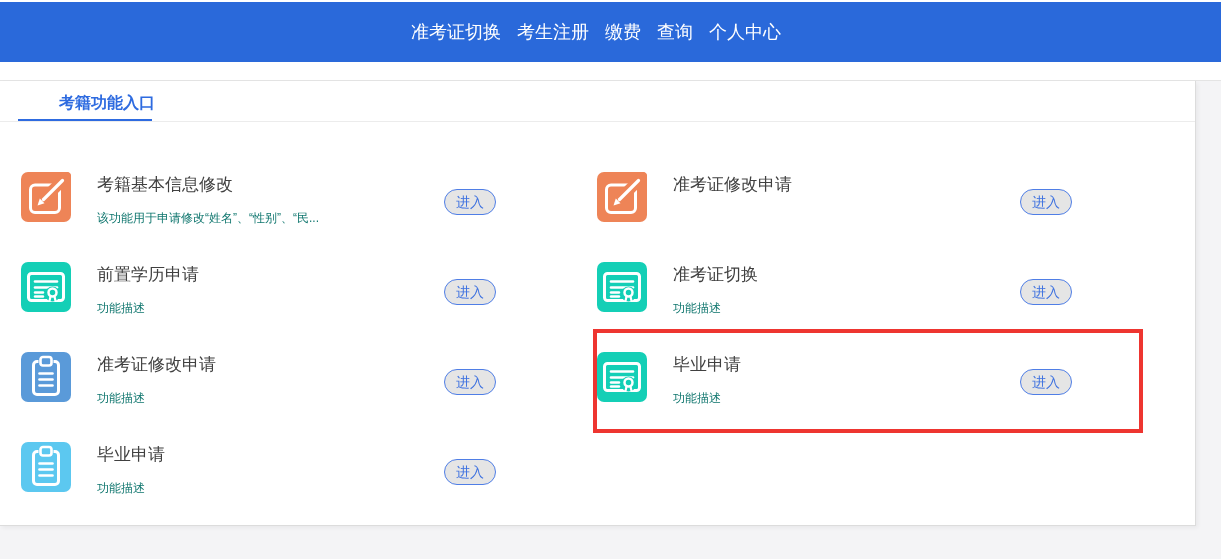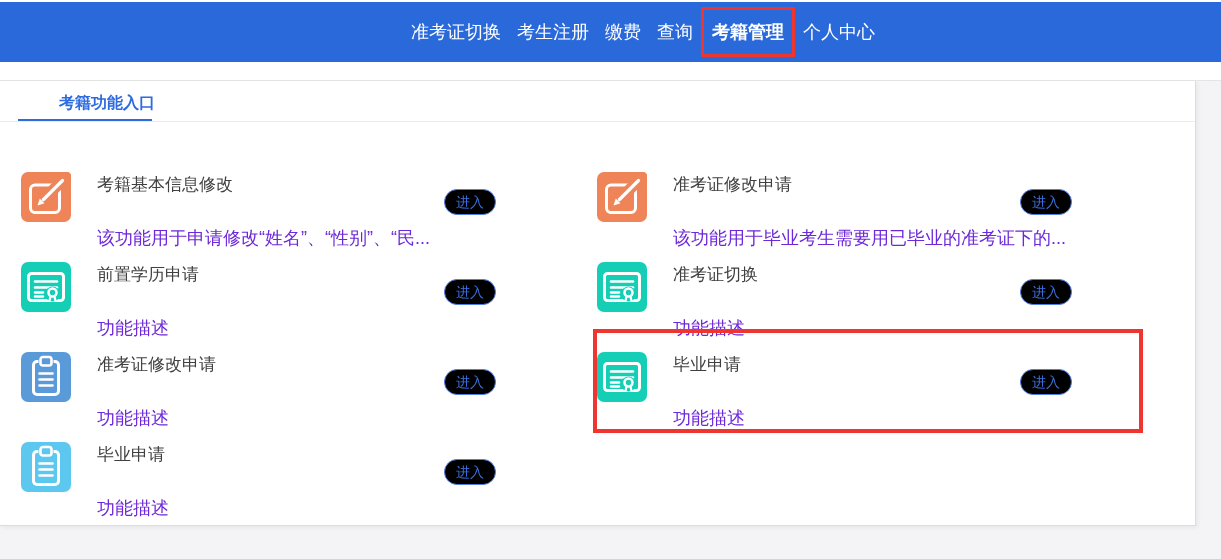--- a/index.html
+++ b/index.html
@@ -25,23 +25,23 @@
   .tab-underline { position:absolute; left:18px; top:38px; width:134px; height:3px; }
   .tab-divider { position:absolute; left:0; top:40px; width:1195px; height:1px; background:#ececec; }
 
   
   .card { position:absolute; width:475px; height:64px;margin-top:16px; }
   .c0{left:21px;top:75px} .c1{left:21px;top:165px} .c2{left:21px;top:255px} .c3{left:21px;top:345px}
   .c4{left:597px;top:75px} .c5{left:597px;top:165px} .c6{left:597px;top:255px}
   .tile { position:absolute; left:0; top:0; width:50px; height:50px; border-radius:7px; }
   .tile svg { width:50px; height:50px; display:block; }
   .card-title { position:absolute; left:76px; top:1px; font-size:17px; color:#404040; white-space:nowrap; }
-  .card-desc  { position:absolute; left:76px; top:54px; font-size:18px; color:#6d28d9; white-space:nowrap; }
+  .card-desc  { position:absolute; left:76px; top:38px; font-size:12px; color:#0f766e; white-space:nowrap; }
   .enter-btn { position:absolute; left:423px; top:17px; width:52px; height:26px; border-radius:13px;
-    border:1px solid #4f7ee6; color:#3d71e0; background:#000000; font-size:14px; line-height:24px;
+    border:1px solid #4f7ee6; color:#3d71e0; background:#e5e5e5; font-size:14px; line-height:24px;
     text-align:center; cursor:pointer; font-family:"Liberation Sans", sans-serif; }
 
   
   .hl-card { position:absolute; left:593px; top:248px; width:550px; height:104px;
     border:4px solid; pointer-events:none; }
 
   svg .wstroke { fill:none; stroke:#fff; stroke-linecap:round; stroke-linejoin:round; }
   svg .halo { stroke:var(--c); fill:none; stroke-linecap:round; }
   svg .halofill { fill:var(--c); }
 </style>
@@ -78,21 +78,20 @@
 </svg>
 
 <div class="stage">
 
   <div class="topbar" style="background-color: rgb(42, 105, 218); --c: #2a69da;">
     <div class="nav-row">
       <div class="nav-item">准考证切换</div>
       <div class="nav-item">考生注册</div>
       <div class="nav-item">缴费</div>
       <div class="nav-item">查询</div>
-      <div class="nav-item boxed" style="border-color: rgb(238, 53, 48);">考籍管理</div>
       <div class="nav-item">个人中心</div>
     </div>
   </div>
 
   <div class="page-divider"></div>
   <div class="gray-bg"></div>
 
   <div class="panel">
     <div class="tab" style="color: rgb(46, 107, 224); margin-left: 21px;">考籍功能入口</div>
     <div class="tab-underline" style="background-color: rgb(46, 107, 224); --c: #2e6be0;"></div>
@@ -142,21 +141,20 @@
       <button class="enter-btn">进入</button>
     </div>
 
     <div class="card c4">
       <div class="tile" style="background-color: rgb(238, 132, 87); --c: #ee8457;">
         <svg>
             <use href="#sym-edit"></use>
           </svg>
         </div>
       <div class="card-title">准考证修改申请</div>
-      <div class="card-desc">该功能用于毕业考生需要用已毕业的准考证下的...</div>
       <button class="enter-btn">进入</button>
     </div>
 
     <div class="card c5">
       <div class="tile" style="background-color: rgb(20, 207, 182); --c: #14cfb6;">
         <svg>
             <use href="#sym-cert"></use>
           </svg>
         </div>
       <div class="card-title">准考证切换</div>

